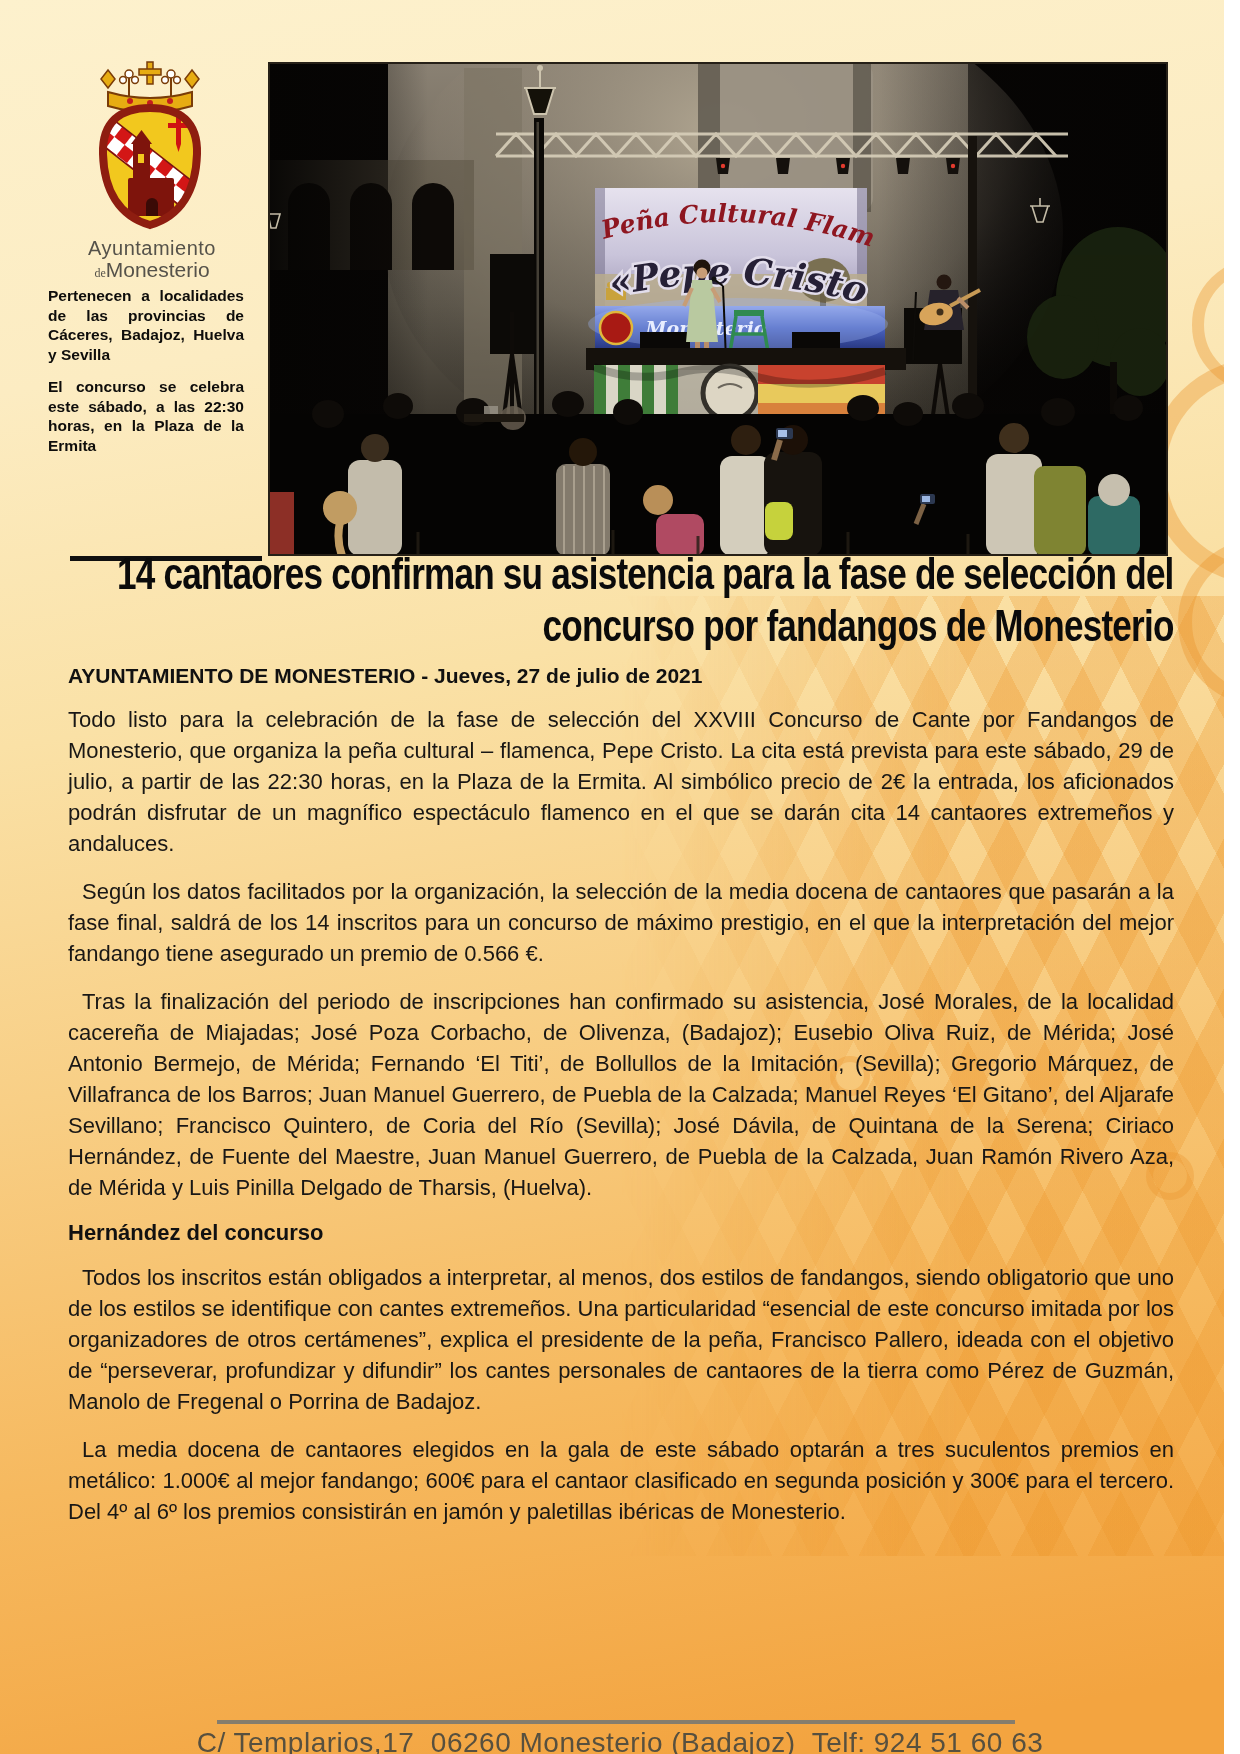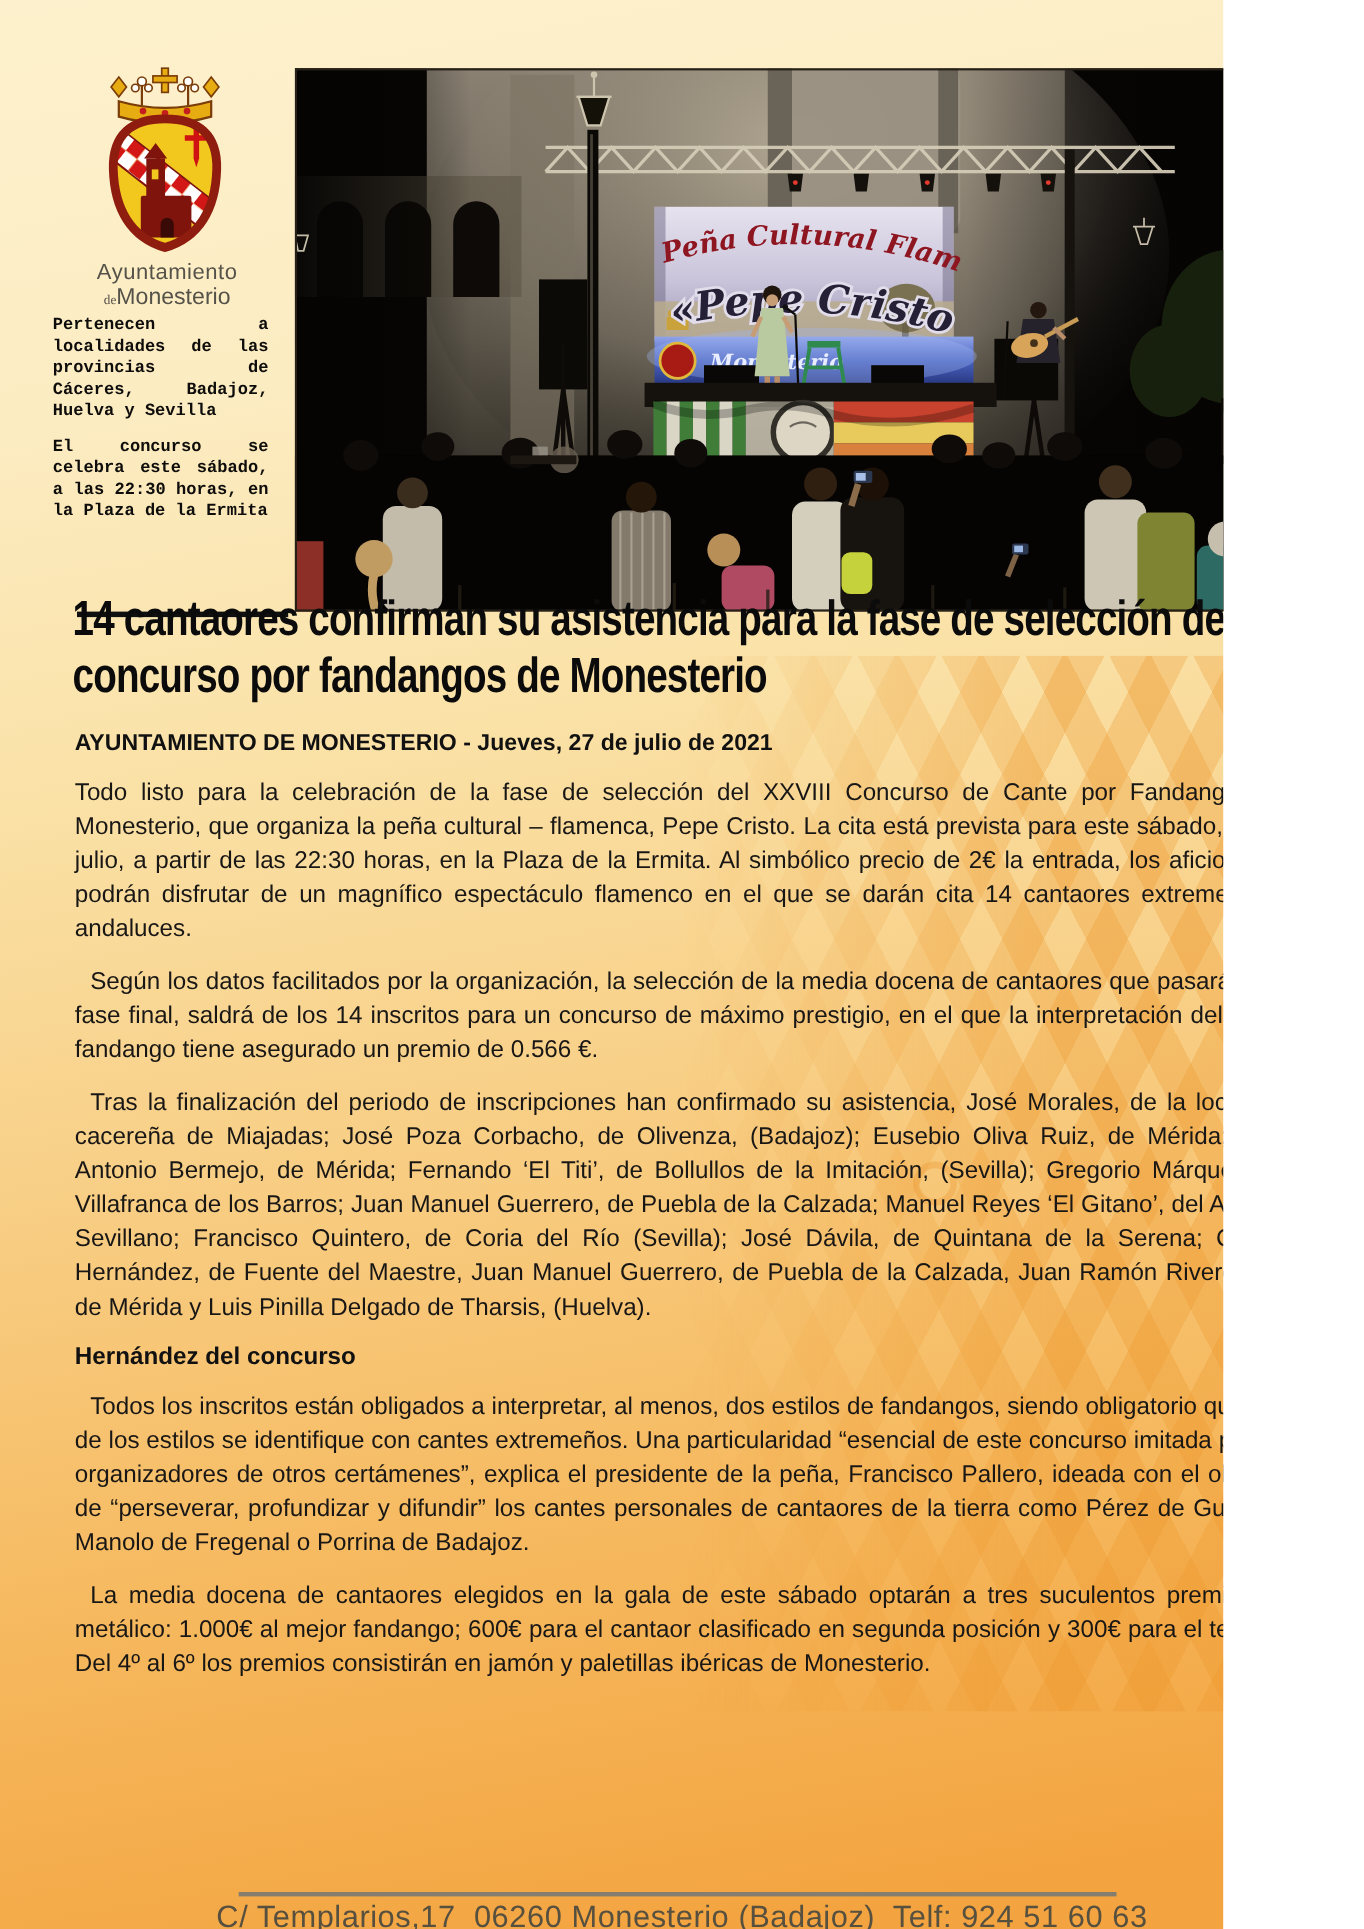--- a/index.html
+++ b/index.html
@@ -1,17 +1,17 @@
 <!DOCTYPE html>
 <html lang="es"><head>
 <meta charset="utf-8">
 <style>
   html,body{margin:0;padding:0;}
   .page{
-    position:relative;width:1112px;height:1754px;overflow:hidden;
+    position:relative;width:1224px;height:1754px;overflow:hidden;
     background:linear-gradient(170deg,#fdf1cd 0%,#fcecc2 20%,#fae1a6 38%,#f8cf86 56%,#f6b95f 76%,#f3a440 96%);
     font-family:"Liberation Sans",sans-serif;color:#191715;
   }
   
   .wm-ring{position:absolute;border-radius:50%;border-style:solid;border-color:rgba(233,148,42,.38);background:transparent;}
   .wm-ring.a{left:1148px;top:358px;width:190px;height:190px;border-width:18px;}
   .wm-ring.b{left:1178px;top:538px;width:140px;height:140px;border-width:14px;}
   .wm-ring.c{left:1192px;top:258px;width:110px;height:110px;border-width:12px;}
   .wm-ring.d{left:830px;top:1056px;width:28px;height:28px;border-width:6px;border-color:rgba(235,150,45,.35);}
   .wm-ring.e{left:1146px;top:1152px;width:34px;height:34px;border-width:7px;border-color:rgba(235,150,45,.35);}
@@ -25,26 +25,26 @@
   }
   .edge-line{position:absolute;left:1231px;top:58px;width:2px;height:1690px;background:rgba(130,108,76,.5);}
   
   .crest{position:absolute;left:86px;top:56px;width:128px;height:178px;}
   .org{position:absolute;left:62px;top:238px;width:180px;text-align:center;color:#55524a;line-height:1.05;}
   .org .l1{font-size:20px;letter-spacing:.5px;}
   .org .de{font-size:12px;font-family:Liberation Serif, serif;}
   .org .l2{font-size:21px;}
   
   .sidebar{position:absolute;left:48px;top:286px;width:196px;font-weight:bold;font-size:15.5px;line-height:19.5px;text-align:justify;color:#0e0d0b;hyphens:auto;}
-  .sidebar p{margin:0 0 13px 0;font-family:Liberation Mono, monospace;}
+  .sidebar p{margin:0 0 13px 0;}
   .sep-rule{position:absolute;left:70px;top:556px;width:192px;height:5px;background:#101010;}
   
   .photo{position:absolute;left:268px;top:62px;width:900px;height:494px;}
   
-  .headline-wrap{position:absolute;left:66px;top:536px;width:1110px;overflow:visible;}
+  .headline-wrap{position:absolute;left:66px;top:548px;width:1110px;overflow:visible;text-align:right;}
   .headline{
     margin:0;width:1420px;transform:scaleX(.78);transform-origin:0 0;
     font-size:45px;line-height:52px;font-weight:800;letter-spacing:-1px;color:#0b0b0b;
   }
   .article-body{position:absolute;left:68px;top:664px;width:1106px;}
   .byline{font-size:21px;font-weight:bold;color:#111;margin:0 0 16px 0;}
   .article-body p{font-size:22px;line-height:31px;text-align:justify;margin:0 0 17px 0;text-indent:14px;hyphens:auto;}
   .article-body p.lead{text-indent:0;}
   .article-body h2{font-size:22px;font-weight:bold;margin:10px 0 16px 0;color:#111;}
   

